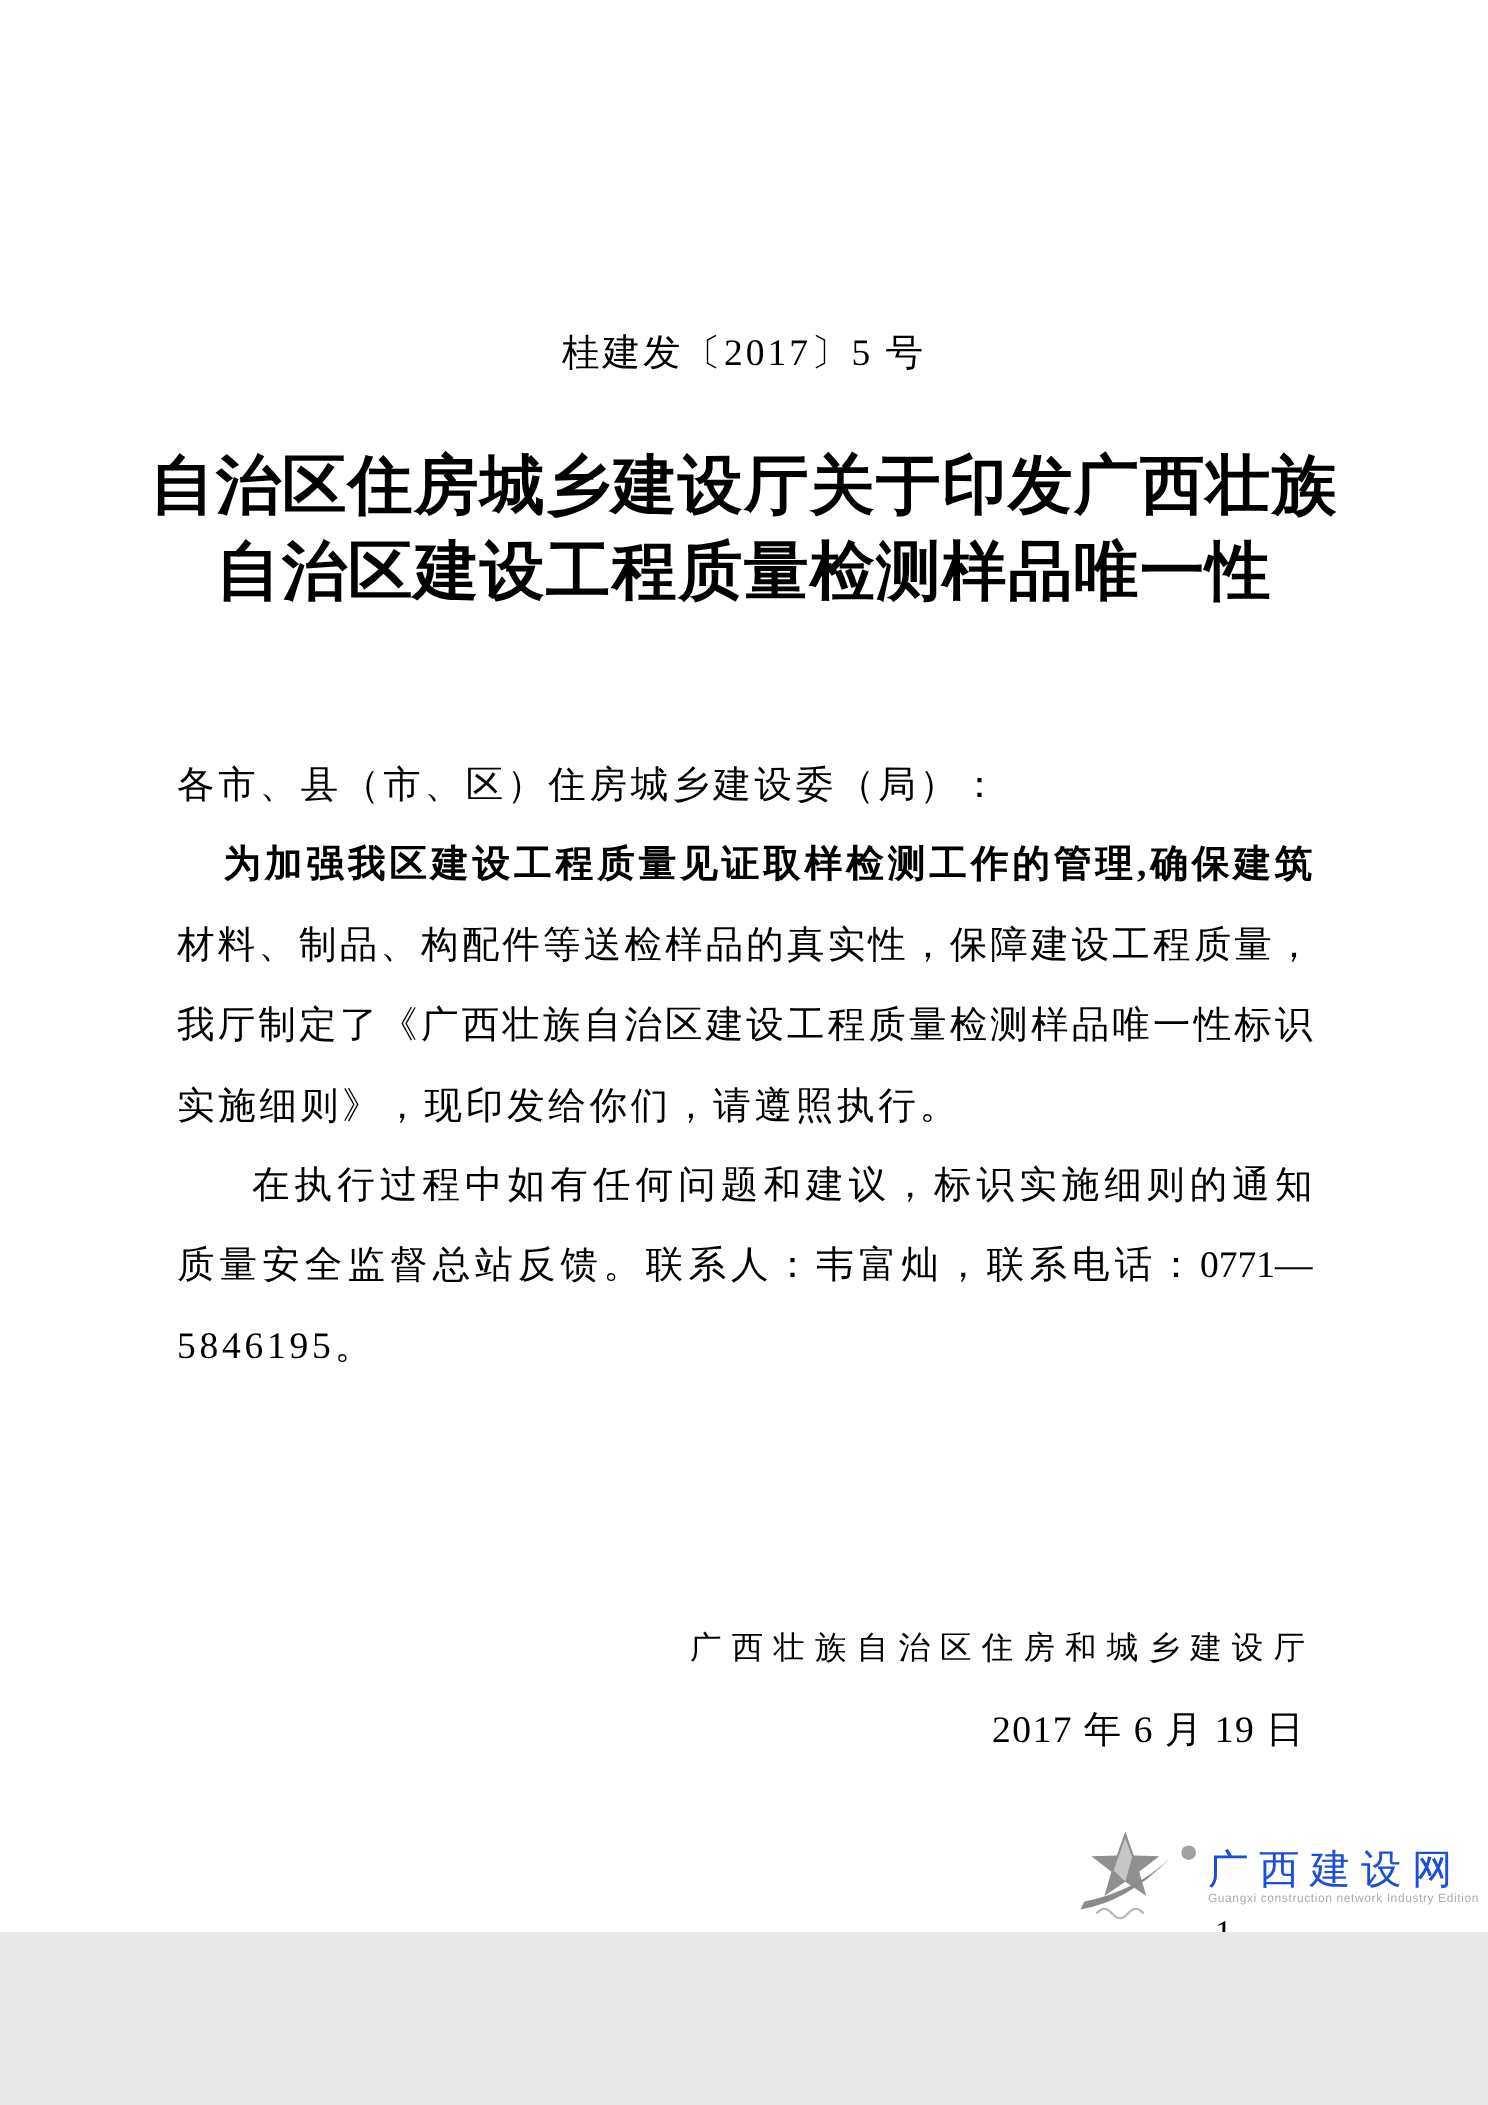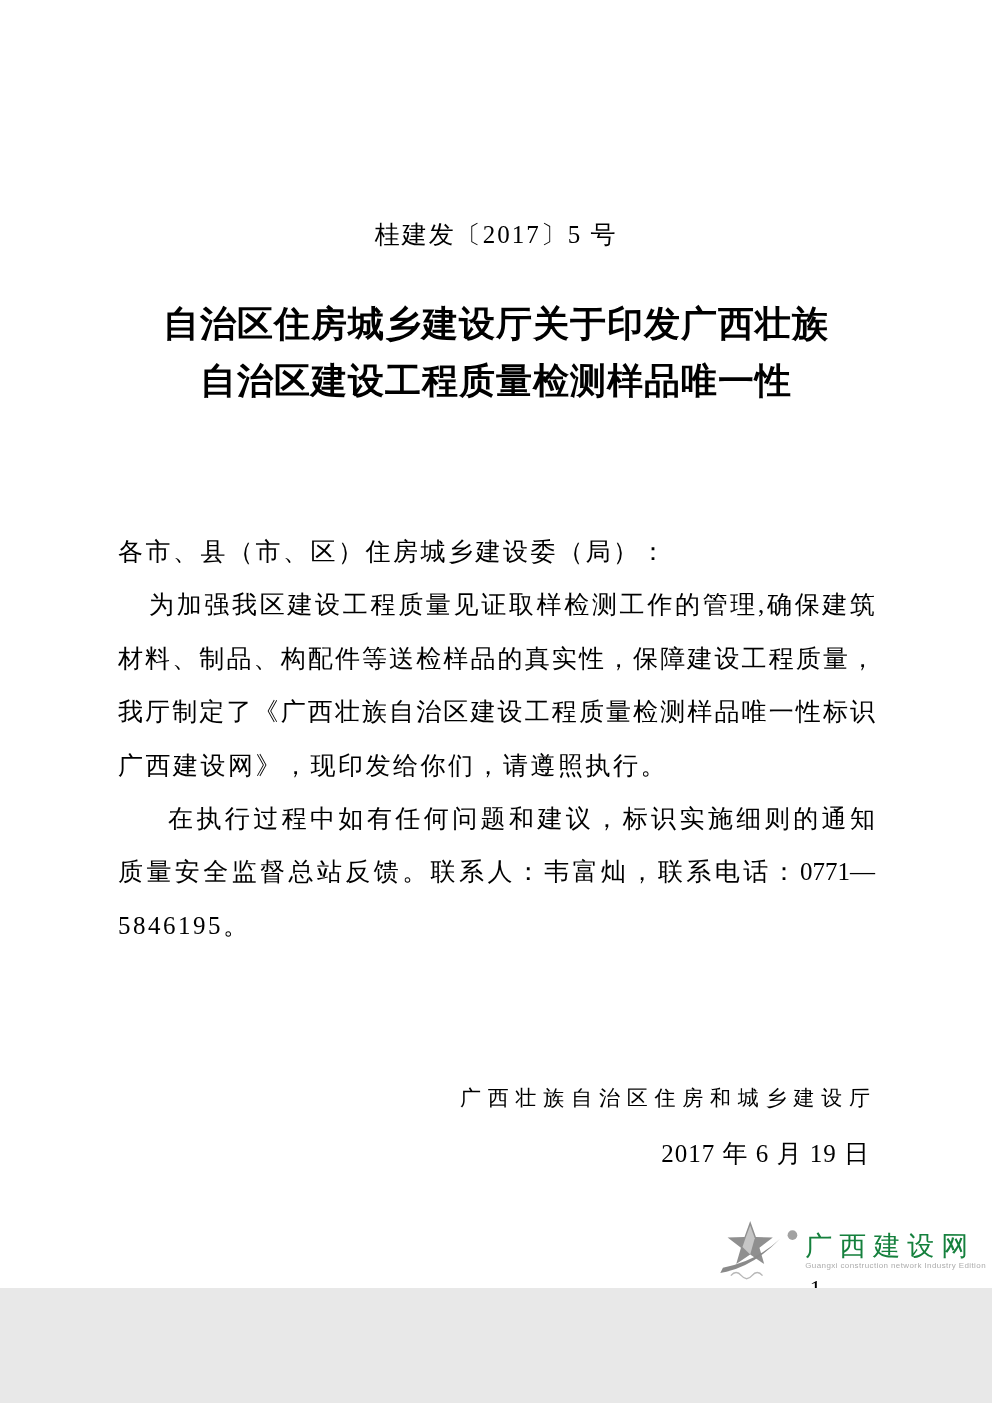--- a/index.html
+++ b/index.html
@@ -25,44 +25,44 @@
     text-align: center;
     font-size: 25px;
     letter-spacing: 2px;
   }
   .doc-title {
     position: absolute;
     top: 296px;
     left: 0;
     width: 100%;
     text-align: center;
-    font-size: 36px;
+    font-size: 43px;
     font-weight: bold;
     line-height: 57px;
     letter-spacing: 1px;
   }
   .doc-body {
     position: absolute;
-    top: 525px;
+    top: 497px;
     left: 118px;
     width: 757px;
     font-size: 25px;
     line-height: 53.4px;
   }
   .body-line {
     white-space: nowrap;
     letter-spacing: 2.5px;
   }
   .body-line.just {
     white-space: normal;
     letter-spacing: 0;
     text-align: justify;
     text-align-last: justify;
   }
-  .indent-sm { padding-left: 31px; }
+  .indent-sm { padding-left: 31px; font-weight: bold; }
   .indent-lg { padding-left: 50px; }
   .sign-block {
     position: absolute;
     top: 1082px;
     right: 122px;
     width: 410px;
   }
   .signature {
     font-size: 21px;
     line-height: 32px;
@@ -88,21 +88,21 @@
     right: 6px;
     bottom: 6px;
     display: flex;
     align-items: center;
   }
   .wm-logo { width: 88px; height: 62px; }
   .wm-textcol { margin-left: 2px; }
   .wm-name {
     font-size: 27px;
     letter-spacing: 7px;
-    color: #15803d;
+    color: #1d4ed8;
     line-height: 30px;
     font-family: "Liberation Serif", "DejaVu Serif", serif;
   }
   .wm-sub {
     font-size: 8px;
     color: #acacac;
     letter-spacing: 0.4px;
     line-height: 10px;
     font-family: "Liberation Sans", "DejaVu Sans", sans-serif;
   }
@@ -117,21 +117,21 @@
   <div class="doc-title">
     <div>自治区住房城乡建设厅关于印发广西壮族</div>
     <div>自治区建设工程质量检测样品唯一性</div>
   </div>
 
   <div class="doc-body">
     <div class="body-line">各市、县（市、区）住房城乡建设委（局）：</div>
     <div class="body-line just indent-sm">为加强我区建设工程质量见证取样检测工作的管理,确保建筑</div>
     <div class="body-line just">材料、制品、构配件等送检样品的真实性，保障建设工程质量，</div>
     <div class="body-line just">我厅制定了《广西壮族自治区建设工程质量检测样品唯一性标识</div>
-    <div class="body-line">广西建设网》，现印发给你们，请遵照执行。</div>
+    <div class="body-line">实施细则》，现印发给你们，请遵照执行。</div>
     <div class="body-line just indent-lg">在执行过程中如有任何问题和建议，标识实施细则的通知</div>
     <div class="body-line just">质量安全监督总站反馈。联系人：韦富灿，联系电话：0771—</div>
     <div class="body-line">5846195。</div>
   </div>
 
   <div class="sign-block">
     <div class="signature">广西壮族自治区住房和城乡建设厅</div>
     <div class="sign-date">2017 年 6 月 19 日</div>
   </div>
 

